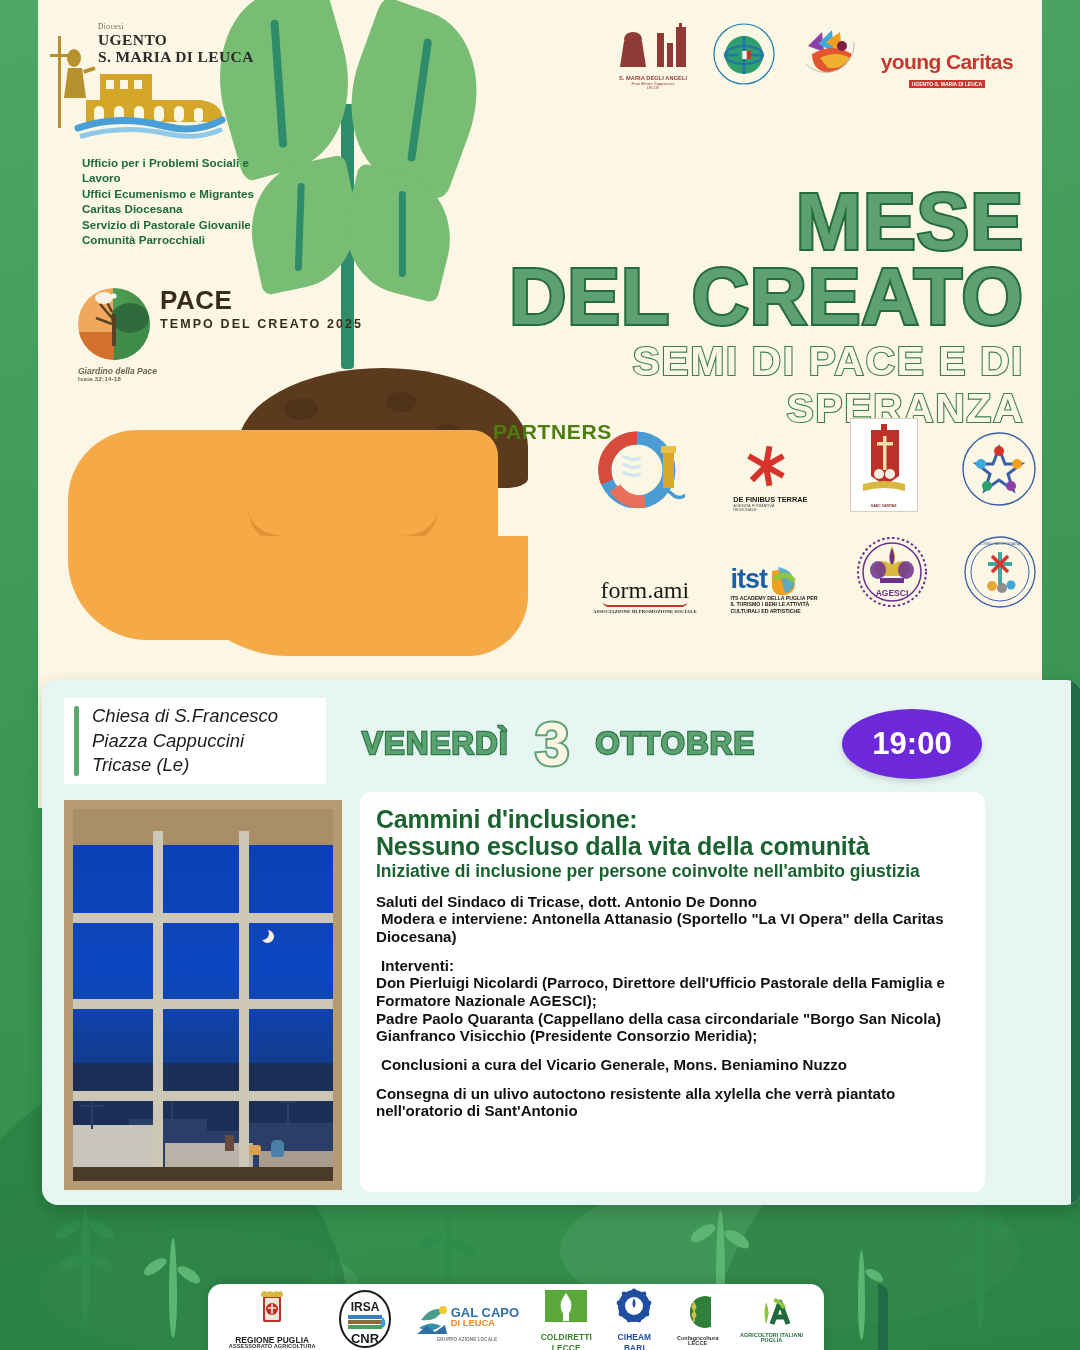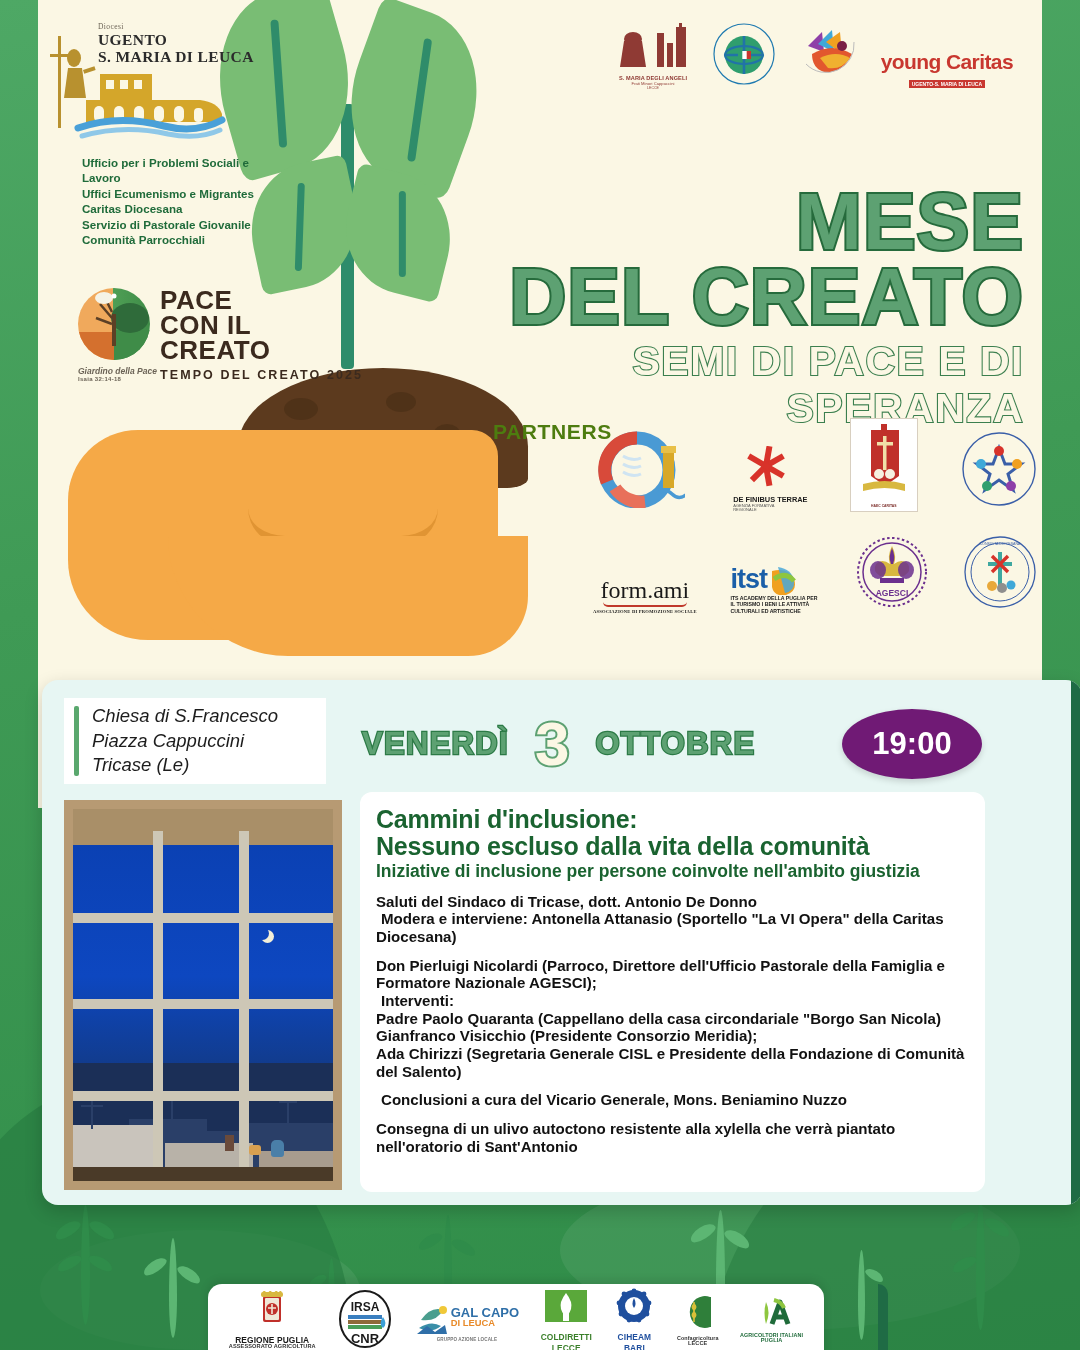--- a/index.html
+++ b/index.html
@@ -93,21 +93,21 @@
     display:flex;align-items:center;}
   .venue-bar{width:5px;height:70px;background:#5aa86e;margin-left:10px;border-radius:2px;}
   .venue-text{margin-left:13px;font-size:18.5px;font-style:italic;color:#1d1d1d;line-height:1.33;}
 
   .datebar{position:absolute;left:320px;top:28px;width:620px;height:72px;
     display:flex;align-items:center;}
   .dow,.month{font-size:31px;font-weight:bold;color:#5da172;letter-spacing:1.3px;
     -webkit-text-stroke:2.4px #2c7a46;paint-order:stroke fill;}
   .daynum{font-size:62px;font-weight:bold;color:#fbf7e4;margin:0 26px;
     -webkit-text-stroke:4px #5da172;paint-order:stroke fill;line-height:1;}
-  .time-oval{margin-left:auto;width:140px;height:70px;border-radius:50%;background:#701a75;
+  .time-oval{margin-left:auto;width:140px;height:70px;border-radius:50%;background:#6d28d9;
     display:flex;align-items:center;justify-content:center;color:#fff;font-size:31px;font-weight:bold;
     box-shadow:0 3px 6px rgba(0,0,0,.15);}
 
   .photo{position:absolute;left:22px;top:120px;width:278px;height:390px;
     background:#0b2f7a;border:9px solid #b79a73;box-sizing:border-box;overflow:hidden;}
   .sky{position:absolute;inset:0;background:linear-gradient(180deg,#0a3fb0 0%,#0d47c0 45%,#123a86 72%,#17305f 100%);}
   .moon{position:absolute;left:183px;top:118px;width:13px;height:13px;border-radius:50%;
     box-shadow:5px 3px 0 0 #f3efd8;background:transparent;}
   .roof{position:absolute;left:0;bottom:0;width:100%;height:118px;background:#1b2f57;}
   .roof .bld{position:absolute;bottom:0;background:#2a3f68;}
@@ -258,21 +258,20 @@
           <path d="M36 42 L72 42 L72 72 L36 72 Z" fill="#3f8c48"></path>
           <ellipse cx="52" cy="30" rx="19" ry="15" fill="#2f6b3a"></ellipse>
           <rect x="34" y="26" width="4" height="32" fill="#5c4026"></rect>
           <path d="M34 30 L22 16 M34 36 L18 30 M34 24 L28 12" stroke="#5c4026" stroke-width="2.5" fill="none"></path>
           <ellipse cx="26" cy="10" rx="9" ry="6" fill="#f5f3e6"></ellipse>
           <circle cx="36" cy="8" r="2.5" fill="#fff"></circle>
         </svg>
       </div>
       <div class="pace-titles">
         <div class="pace-l1">PACE</div>
-        <div class="pace-l1">CON IL CREATO</div>
         <div class="pace-l2">TEMPO DEL CREATO 2025</div>
       </div>
       <div class="pace-cap">
         <span>Giardino della Pace</span>
         <small>Isaia 32:14-18</small>
       </div>
     </div>
 
     <div class="toplogos">
       <div class="toplogo">
@@ -477,25 +476,24 @@
 
     <div class="text-card">
       <div class="t-title">Cammini d'inclusione:</div>
       <div class="t-title">Nessuno escluso dalla vita della comunità</div>
       <div class="t-sub">Iniziative di inclusione per persone coinvolte nell'ambito giustizia</div>
 
       <div class="t-body">
         <p>Saluti del Sindaco di Tricase, dott. Antonio De Donno</p>
         <p style="text-indent:5px;">Modera e interviene: Antonella Attanasio (Sportello "La VI Opera" della Caritas Diocesana)</p>
         <div class="t-gap"></div>
+        <p style="text-indent:5px;">Interventi:</p>
         <p>Don Pierluigi Nicolardi (Parroco, Direttore dell'Ufficio Pastorale della Famiglia e Formatore Nazionale AGESCI);</p>
-        <p style="text-indent:5px;">Interventi:</p>
         <p>Padre Paolo Quaranta (Cappellano della casa circondariale "Borgo San Nicola)</p>
         <p>Gianfranco Visicchio (Presidente Consorzio Meridia);</p>
-        <p>Ada Chirizzi (Segretaria Generale CISL e Presidente della Fondazione di Comunità del Salento)</p>
         <div class="t-gap"></div>
         <p style="text-indent:5px;">Conclusioni a cura del Vicario Generale, Mons. Beniamino Nuzzo</p>
         <div class="t-gap"></div>
         <p>Consegna di un ulivo autoctono resistente alla xylella che verrà piantato nell'oratorio di Sant'Antonio</p>
       </div>
     </div>
   </div>
 
   <div class="sponsors">
     <div class="sp">

